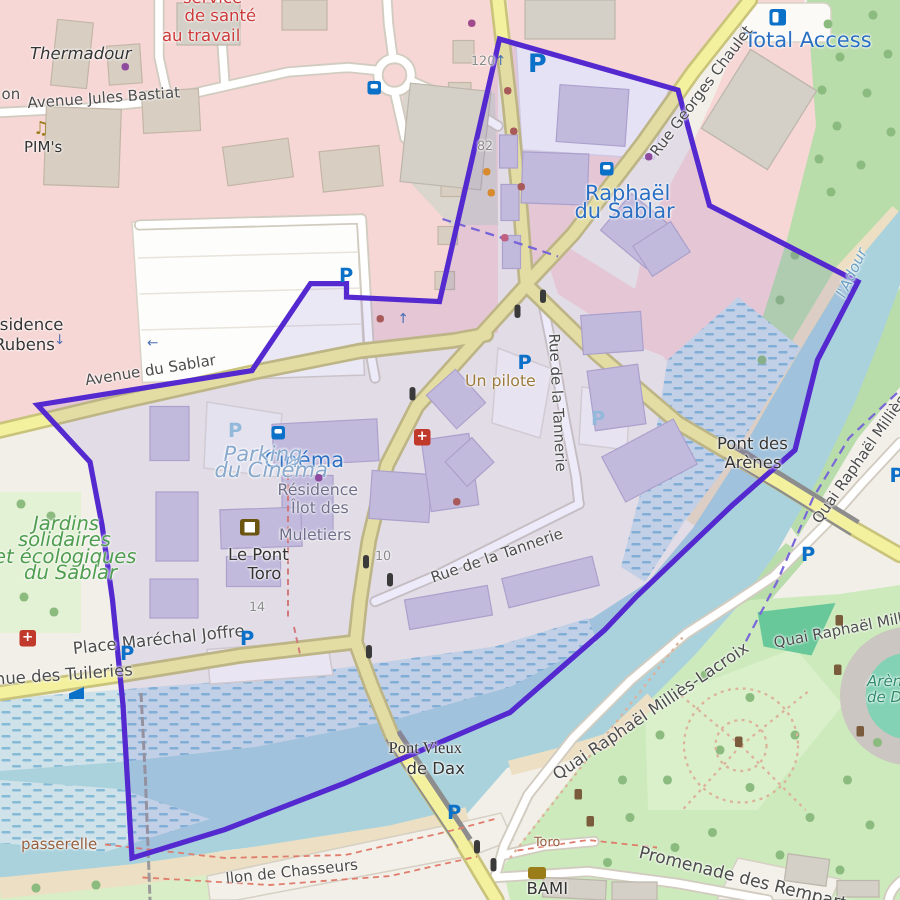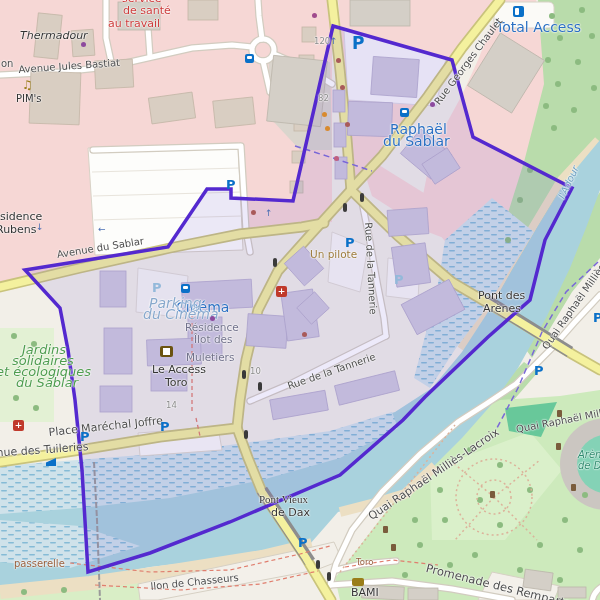--- a/index.html
+++ b/index.html
@@ -296,21 +296,21 @@
 <div class="lbl pl" style="left:259px;top:493px;font-family:Liberation Serif, serif;">Pont Vieux</div>
 <div class="lbl pl" style="left:271px;top:506px;">de Dax</div>
 <div class="lbl brown" style="left:14px;top:558px;">passerelle</div>
 <div class="lbl grn" style="left:22px;top:342px;">Jardins</div>
 <div class="lbl grn" style="left:12px;top:353px;">solidaires</div>
 <div class="lbl grn" style="left:-4px;top:364px;">et écologiques</div>
 <div class="lbl grn" style="left:16px;top:375px;">du Sablar</div>
 <div class="lbl grey" style="left:185px;top:321px;">Résidence</div>
 <div class="lbl grey" style="left:194px;top:333px;">Îlot des</div>
 <div class="lbl grey" style="left:186px;top:351px;">Muletiers</div>
-<div class="lbl pl" style="left:152px;top:363px;">Le Access</div>
+<div class="lbl pl" style="left:152px;top:363px;">Le Pont</div>
 <div class="lbl pl" style="left:165px;top:376px;">Toro</div>
 <div class="lbl pale" style="left:149px;top:295px;">Parking</div>
 <div class="lbl pale" style="left:143px;top:306px;">du Cinéma</div>
 <div class="lbl st" style="left:48px;top:426px;transform:rotate(-6deg);font-size:11px;">Place Maréchal Joffre</div>
 <div class="lbl st" style="left:-24px;top:448px;transform:rotate(-4deg);font-size:11px;">Avenue des Tuileries</div>
 <div class="lbl st" style="left:150px;top:581px;transform:rotate(-6deg);">llon de Chasseurs</div>
 <div class="lbl st" style="left:428px;top:561px;transform:rotate(14deg);font-size:11.5px;">Promenade des Remparts</div>
 <div class="lbl brown" style="left:356px;top:557px;font-size:8.5px;">Toro</div>
 <div class="lbl pl" style="left:351px;top:586px;">BAMI</div>
 <div class="lbl teal" style="left:578px;top:449px;">Arènes</div>

